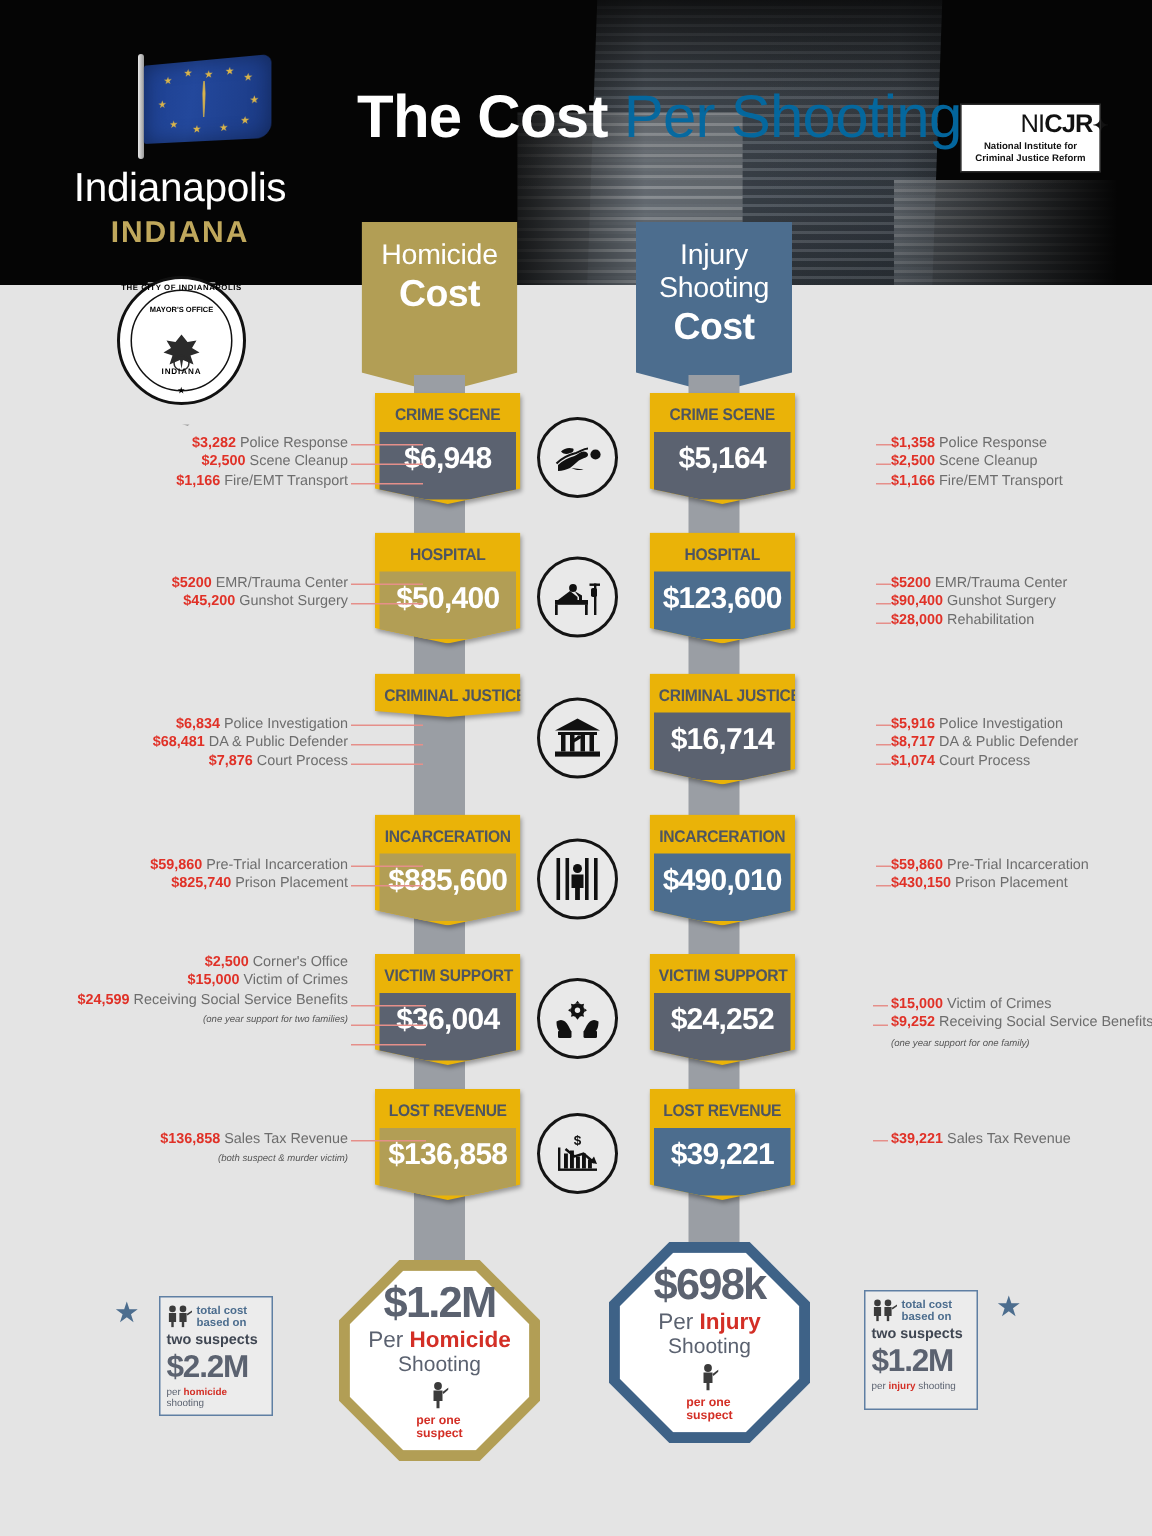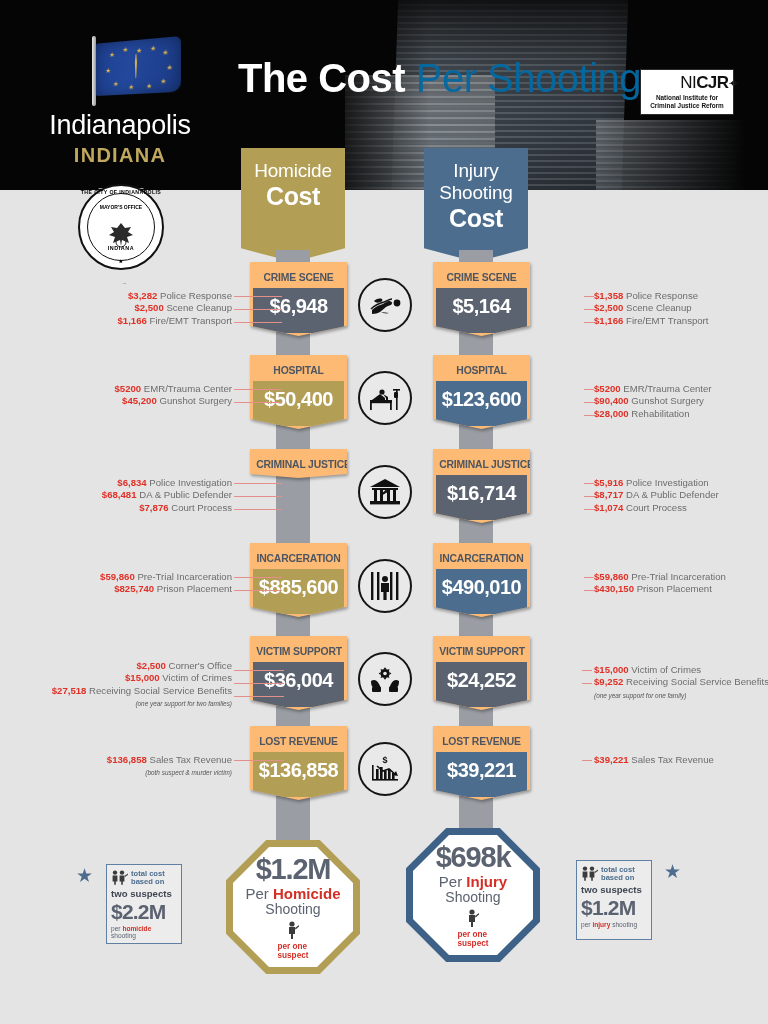--- a/index.html
+++ b/index.html
@@ -130,21 +130,21 @@
   #spine-left  { left:276px; top:250px; height:620px; }
   #spine-right { left:459px; top:250px; height:620px; }
 
   
   .card {
     position:absolute; width:108px;
     filter: drop-shadow(1.5px 2px 1.5px rgba(0,0,0,.33));
   }
   .card-in {
     clip-path: polygon(0 0, 100% 0, 100% 86%, 50% 100%, 0 86%);
-    background:#fdba74; padding: 3px 3px 3px; margin-left: 11px; 
+    background:#eab308; padding: 3px 3px 3px; margin-left: 11px; 
   }
   .card-label {
     text-align:center; font-size:11.2px; font-weight:700; color:#4e5560;
     letter-spacing:-.2px; padding:6px 0 5px; white-space:nowrap;
     font-stretch: condensed; transform: scaleX(.93);
   }
   .card-val {
     text-align:center; color:#fff; font-size:20px; font-weight:700; letter-spacing:-.5px;
     padding: 7px 0 15px;
   }
@@ -455,24 +455,24 @@
             <path d="M21.4 13.9 l-2.2-.6 1.6-1.6z"></path>
             <path d="M21.4 5.1 l-.6 2.2 -1.6-1.6z"></path>
             <path d="M12.6 13.9 l.6-2.2 1.6 1.6z"></path>
             <path d="M3 17 c3-2 6-1 8 3 l2 4 h-6 c-3 0-4-3-4-7z"></path>
             <path d="M31 17 c-3-2-6-1-8 3 l-2 4 h6 c3 0 4-3 4-7z"></path>
             <rect x="4" y="23" width="9" height="5" rx="1"></rect>
             <rect x="21" y="23" width="9" height="5" rx="1"></rect>
           </g>
         </svg>
       </div>
-      <div class="ann left" style="right:536px; top:660px;">
+      <div class="ann left" style="right:536px; top:636px;">
         <div><span class="amt">$2,500</span> <span>Corner's Office</span></div>
         <div><span class="amt">$15,000</span> <span>Victim of Crimes</span></div>
-        <div><span class="amt">$27,518</span> <span>Receiving Social Service Benefits</span><span class="note">(one year support for two families)</span></div>
+        <div><span class="amt">$24,599</span> <span>Receiving Social Service Benefits</span><span class="note">(one year support for two families)</span></div>
       </div>
       <div class="leader" style="left:234px; top:670px; width:50px;"></div>
       <div class="leader" style="left:234px; top:683px; width:50px;"></div>
       <div class="leader" style="left:234px; top:696px; width:50px;"></div>
       <div class="ann" style="left:594px; top:664px;">
         <div><span class="amt">$15,000</span> <span>Victim of Crimes</span></div>
         <div><span class="amt">$9,252</span> <span>Receiving Social Service Benefits</span><span class="note">(one year support for one family)</span></div>
       </div>
       <div class="leader" style="left:582px; top:670px; width:10px;"></div>
       <div class="leader" style="left:582px; top:683px; width:10px;"></div>

